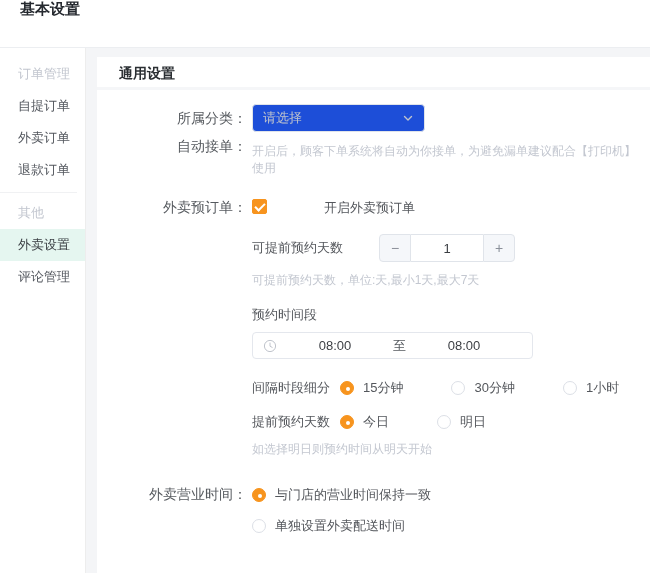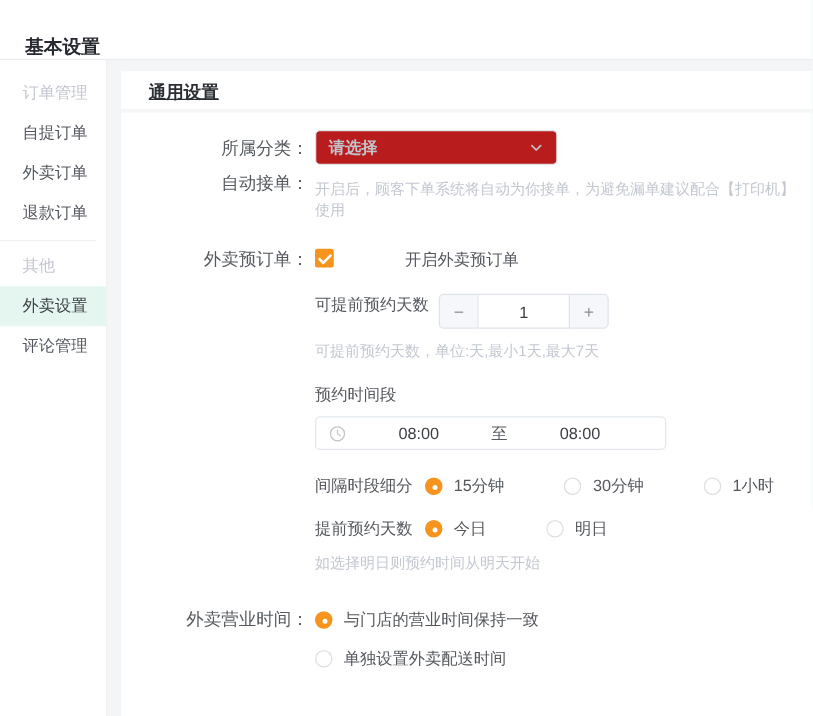--- a/index.html
+++ b/index.html
@@ -1,45 +1,45 @@
 <!DOCTYPE html>
 <html><head>
 <meta charset="utf-8">
 <style>
   * { margin:0; padding:0; box-sizing:border-box; }
   html,body { background:#f4f5f7; }
   body { font-family:"Liberation Sans","DejaVu Sans",sans-serif; }
   .screen { position:relative; width:650px; height:573px; background:#f4f5f7; overflow:hidden; }
 
   
-  .topbar { height:48px; background:#fff; border-bottom:1px solid #eceef1; display:flex; align-items:flex-end; padding-left:20px; }
+  .topbar { height:48px; background:#fff; border-bottom:1px solid #eceef1; display:flex; align-items:flex-start; padding-left:20px; }
   .page-title { font-size:15px; font-weight:bold; color:#262a30; }
 
   .layout { display:flex; height:525px; }
 
   
   .sidebar { width:86px; background:#fff; border-right:1px solid #ededed; padding-top:10px; flex:0 0 86px; }
   .side-group-title { font-size:13px; color:#c2c6cf; padding:7px 0 7px 18px; }
   .side-item { font-size:13px; color:#53575e; padding:7px 0 7px 18px; cursor:pointer; }
   .side-item.active { background:#e5f6f0; color:#3c4045; }
   .side-divider { height:1px; background:#f0f1f3; margin:6px 8px 4px 0; }
 
   
   .card { flex:1; margin-left:11px; margin-top:9px; background:#fff; }
-  .card-header { height:33px; line-height:33px; padding-left:22px; font-size:14px; font-weight:bold; color:#2b2f33; border-bottom:3px solid #f5f6f8;text-decoration:underline; }
+  .card-header { height:33px; line-height:33px; padding-left:22px; font-size:14px; font-weight:bold; color:#2b2f33; border-bottom:3px solid #f5f6f8; }
   .card-body { padding:8px 14px 20px 0; }
 
   .row { display:flex; align-items:flex-start; }
   .row-label { flex:0 0 150px; text-align:right; font-size:14px; color:#565a5f; line-height:28px; }
   .row-control { margin-left:5px; flex:1; }
   .accent { color:#f7941e; }
   .hint { font-size:12px; color:#c3c7d0; }
 
   
-  .select { width:194px; height:28px; background:#b91c1c; border:1px solid #e0e4ea; border-radius:4px; display:flex; align-items:center; justify-content:space-between; padding:0 10px; cursor:not-allowed;font-weight:bold; }
+  .select { width:173px; height:28px; background:#1d4ed8; border:1px solid #e0e4ea; border-radius:4px; display:flex; align-items:center; justify-content:space-between; padding:0 10px; cursor:not-allowed; }
   .select-placeholder { font-size:13px; color:#c0c4cc; }
 
   
   .switch-line { display:flex; align-items:center; height:28px; }
   .switch-state { font-size:13px; color:#54575c; }
   .switch { width:40px; height:20px; border-radius:10px; background:#f7941e; position:relative; margin:0 8px; cursor:pointer; }
   .switch .knob { position:absolute; top:3px; right:3px; width:14px; height:14px; border-radius:50%; background:#f7941e; border:3px solid #fff; }
 
   
   .checkbox-wrap { display:inline-flex; cursor:pointer;gap:48px; }
@@ -52,21 +52,21 @@
   .radio-line { display:flex; align-items:center; }
   .radio { display:inline-flex; align-items:center; margin-right:48px; cursor:pointer; }
   .radio:last-child { margin-right:0; }
   .rd { width:14px; height:14px; border-radius:50%; border:1px solid #dcdfe6; background:#fff; position:relative; flex:0 0 14px; }
   .rd.checked { background:#f7941e; border-color:#f7941e; }
   .rd.checked::after { content:""; position:absolute; left:5px; top:5px; width:4px; height:4px; border-radius:50%; background:#fff; }
   .radio-text { margin-left:9px; font-size:13px; color:#54575c; }
 
   
   .sub-label { font-size:13px; color:#54575c; }
-  .days-line { display:flex; align-items:flex-start; margin-top:16px; }
+  .days-line { display:flex; align-items:center; margin-top:16px;gap:28px; }
   .stepper { display:inline-flex; margin-left:8px; height:28px; }
   .step-btn { width:32px; height:28px; background:#f5f7fa; border:1px solid #e0e4ea; color:#8a8f99; font-size:14px; cursor:pointer; }
   .step-btn.minus { border-radius:4px 0 0 4px; }
   .step-btn.plus { border-radius:0 4px 4px 0; }
   .step-input { width:72px; height:28px; border:1px solid #e0e4ea; border-left:none; border-right:none; text-align:center; font-size:13px; color:#3a3d42; outline:none; background:#fff; font-family:inherit; }
 
   .timeslot-label { margin-top:17px; }
   .time-range { margin-top:8px; width:281px; height:27px; border:1px solid #e4e7ed; border-radius:4px; display:flex; align-items:center; padding:0 10px; background:#fff; cursor:pointer; }
   .time-val { flex:1; text-align:center; font-size:13px; color:#3c3f44; }
   .time-sep { font-size:13px; color:#565a5f; }

